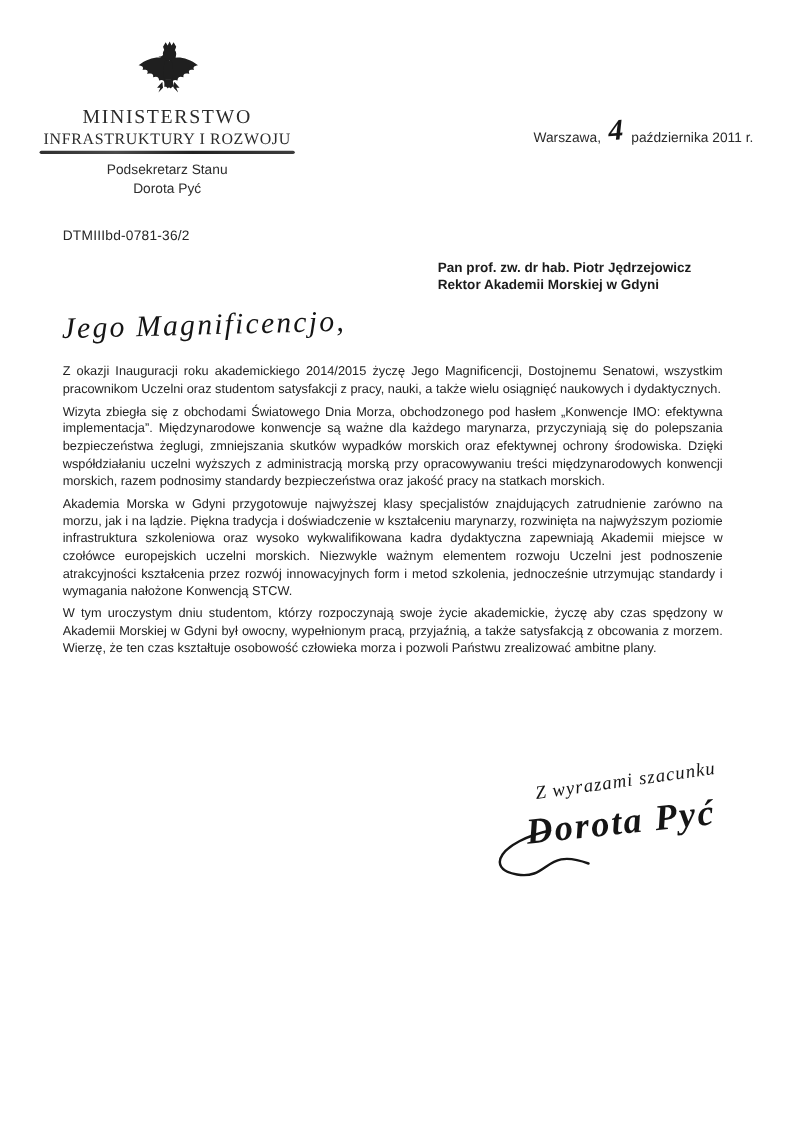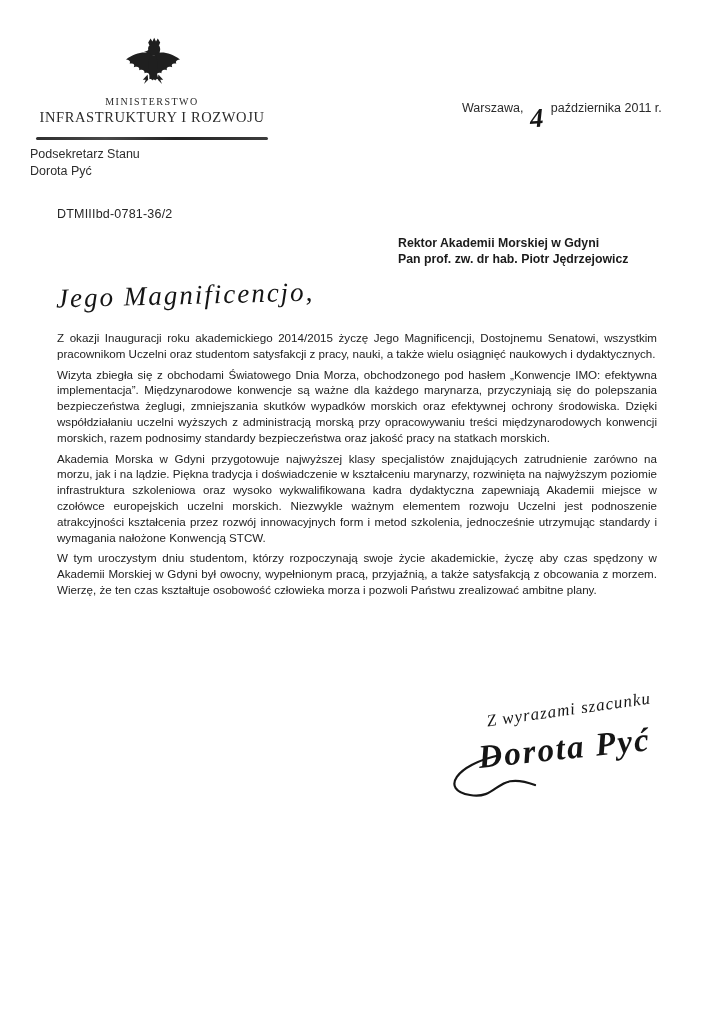--- a/index.html
+++ b/index.html
@@ -15,35 +15,35 @@
   
   .emblem{
     position:absolute;left:123px;top:36px;width:60px;height:60px;
   }
   .ministry{
     position:absolute;left:30px;top:96px;width:244px;
     text-align:center;
     font-family:"Liberation Serif", serif;
     color:#2b2b2b;
   }
-  .ministry-line1{font-size:10px;letter-spacing:1.5px;}
+  .ministry-line1{font-size:18px;letter-spacing:1.5px;}
   .ministry-line2{font-size:14.5px;letter-spacing:0.6px;margin-top:2px;}
   .ministry-rule{
     position:absolute;left:36px;top:137px;width:232px;height:3px;
     background:linear-gradient(90deg,#2f2f2f 0%,#4a4a4a 30%,#222 60%,#3d3d3d 100%);
     border-radius:2px;
   }
   .official{
-    position:absolute;left:30px;top:146px;width:244px;
+    position:absolute;left:30px;top:146px;width:244px;text-align:center;
     font-size:12.5px;color:#2d2d2d;line-height:17px;
   }
   
   .dateline{
-    position:absolute;left:462px;top:101px;
-    display:flex;align-items:flex-start;gap:7px;
+    position:absolute;left:485px;top:101px;
+    display:flex;align-items:flex-end;gap:7px;
     font-size:12.5px;color:#2a2a2a;white-space:nowrap;
   }
   .hand{
     font-family:"Liberation Serif", serif;
     font-style:italic;
     color:#151515;
   }
   .hand-day{
     font-size:27px;font-weight:bold;transform:rotate(-4deg);display:inline-block;
     position:relative;top:2px;
@@ -127,22 +127,22 @@
 
   <div class="dateline">
     <span>Warszawa,</span>
     <span class="hand hand-day">4</span>
     <span>października 2011 r.</span>
   </div>
 
   <div class="ref">DTMIIIbd-0781-36/2</div>
 
   <div class="addressee">
+    <div>Pan prof. zw. dr hab. Piotr Jędrzejowicz</div>
     <div>Rektor Akademii Morskiej w Gdyni</div>
-    <div>Pan prof. zw. dr hab. Piotr Jędrzejowicz</div>
   </div>
 
   <div class="salutation hand">Jego Magnificencjo,</div>
 
   <div class="body-text">
     <p>Z okazji Inauguracji roku akademickiego 2014/2015 życzę Jego Magnificencji, Dostojnemu Senatowi, wszystkim pracownikom Uczelni oraz studentom satysfakcji z pracy, nauki, a także wielu osiągnięć naukowych i dydaktycznych.</p>
     <p>Wizyta zbiegła się z obchodami Światowego Dnia Morza, obchodzonego pod hasłem „Konwencje IMO: efektywna implementacja”. Międzynarodowe konwencje są ważne dla każdego marynarza, przyczyniają się do polepszania bezpieczeństwa żeglugi, zmniejszania skutków wypadków morskich oraz efektywnej ochrony środowiska. Dzięki współdziałaniu uczelni wyższych z administracją morską przy opracowywaniu treści międzynarodowych konwencji morskich, razem podnosimy standardy bezpieczeństwa oraz jakość pracy na statkach morskich.</p>
     <p>Akademia Morska w Gdyni przygotowuje najwyższej klasy specjalistów znajdujących zatrudnienie zarówno na morzu, jak i na lądzie. Piękna tradycja i doświadczenie w kształceniu marynarzy, rozwinięta na najwyższym poziomie infrastruktura szkoleniowa oraz wysoko wykwalifikowana kadra dydaktyczna zapewniają Akademii miejsce w czołówce europejskich uczelni morskich. Niezwykle ważnym elementem rozwoju Uczelni jest podnoszenie atrakcyjności kształcenia przez rozwój innowacyjnych form i metod szkolenia, jednocześnie utrzymując standardy i wymagania nałożone Konwencją STCW.</p>
     <p>W tym uroczystym dniu studentom, którzy rozpoczynają swoje życie akademickie, życzę aby czas spędzony w Akademii Morskiej w Gdyni był owocny, wypełnionym pracą, przyjaźnią, a także satysfakcją z obcowania z morzem. Wierzę, że ten czas kształtuje osobowość człowieka morza i pozwoli Państwu zrealizować ambitne plany.</p>
   </div>

